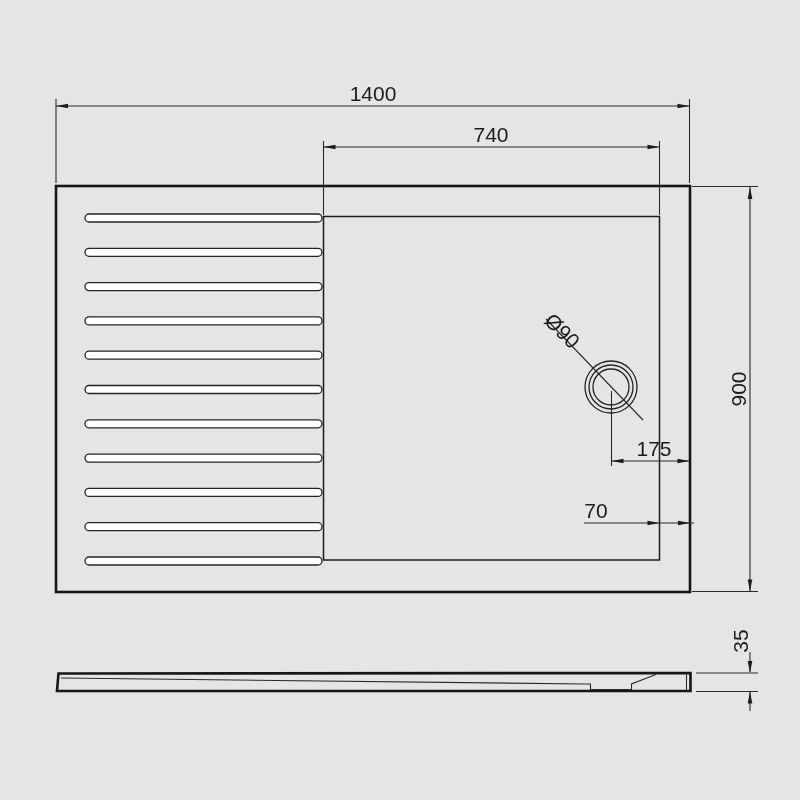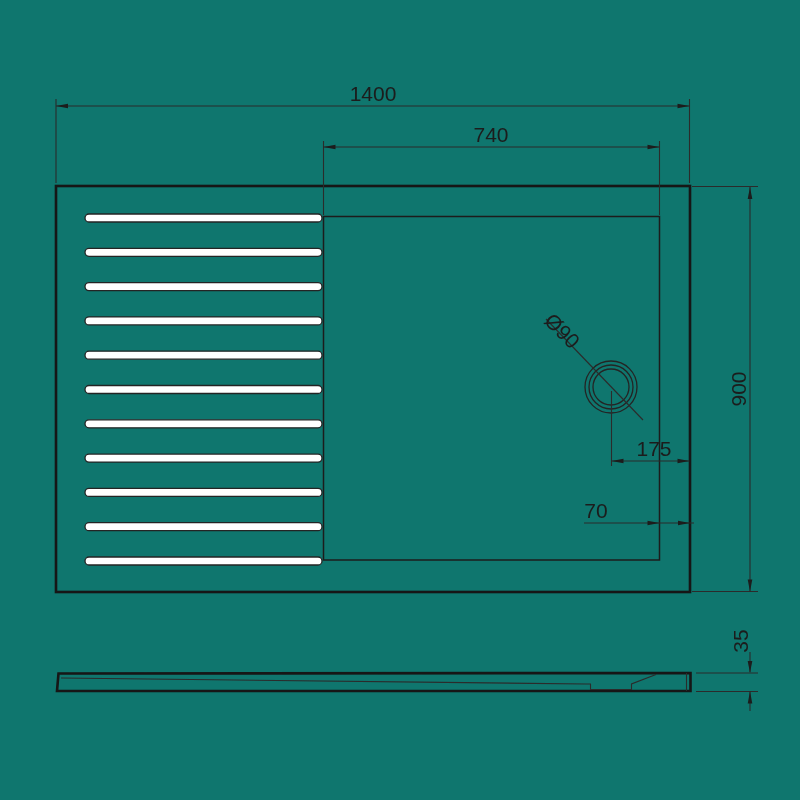--- a/index.html
+++ b/index.html
@@ -4,21 +4,21 @@
 <style>
   html, body {
     margin: 0;
     padding: 0;
     background: #ffffff;
   }
   .canvas {
     position: relative;
     width: 800px;
     height: 800px;
-    background: #0f766e;
+    background: #e5e5e5;
     overflow: hidden;
   }
   svg { display: block; }
   .outline-thick  { fill: none; stroke: #161616; stroke-width: 2.6; }
   .outline-medium { fill: none; stroke: #1c1c1c; stroke-width: 1.5; }
   .outline-thin   { fill: none; stroke: #242424; stroke-width: 1.3; }
   .ridge          { fill: #ffffff; stroke: #242424; stroke-width: 1.3; }
   .dim-line       { fill: none; stroke: #2b2b2b; stroke-width: 1.1; }
   .arrow          { fill: #1c1c1c; stroke: none; }
   .dim-text {

